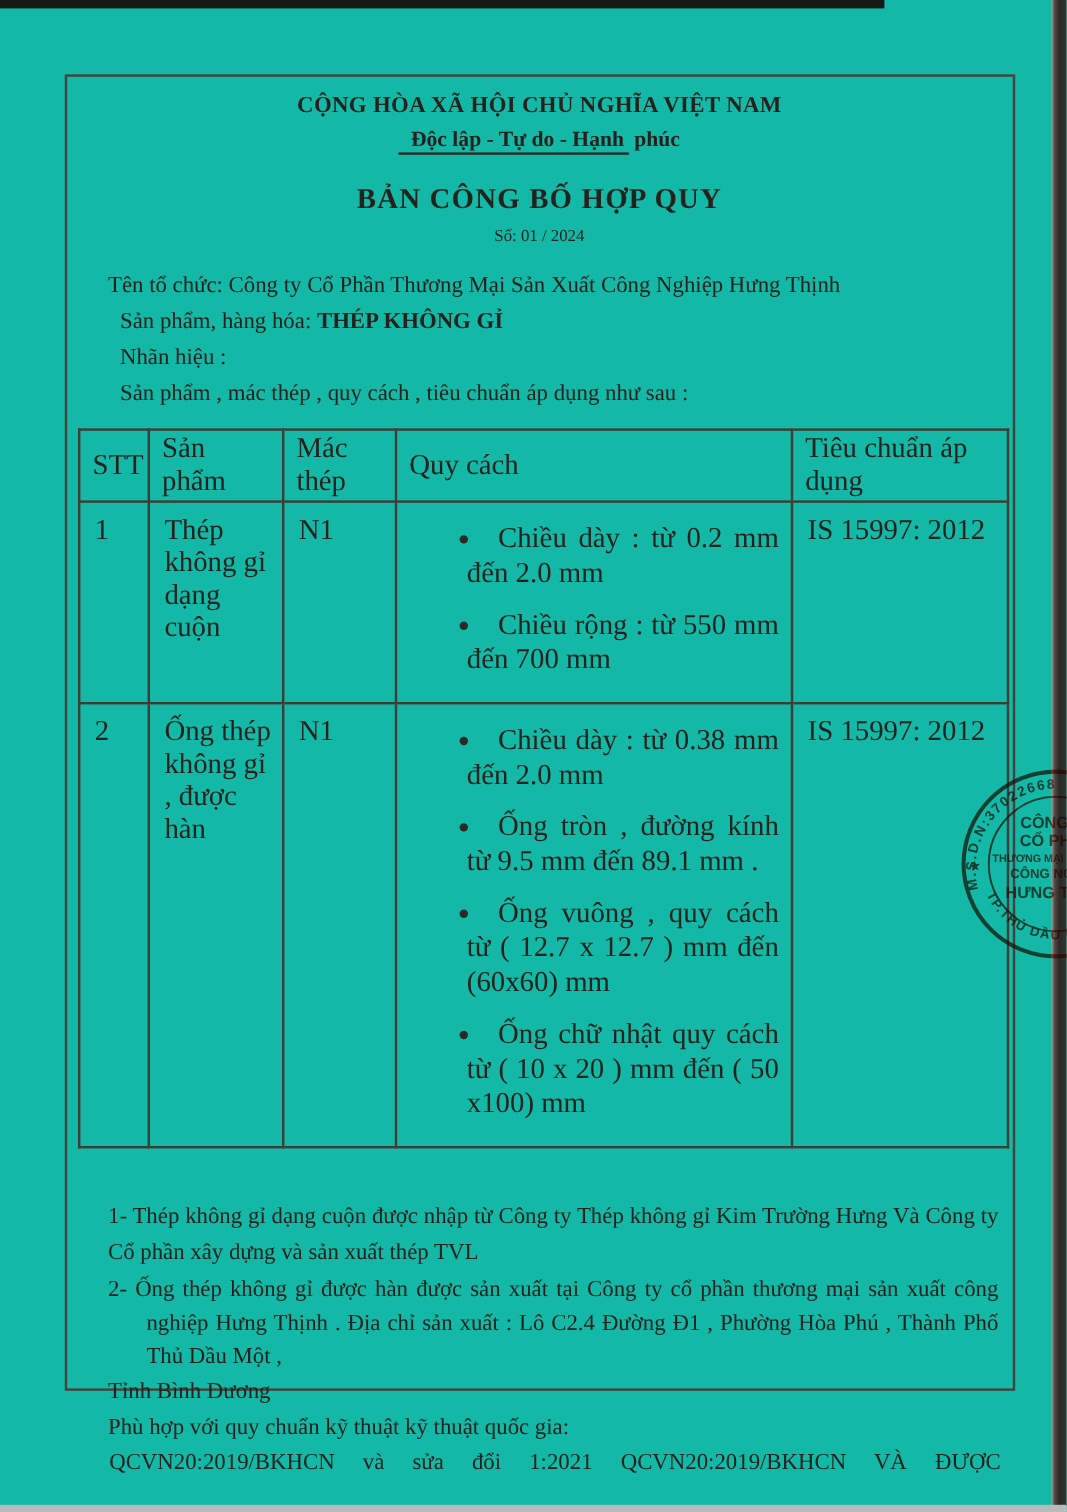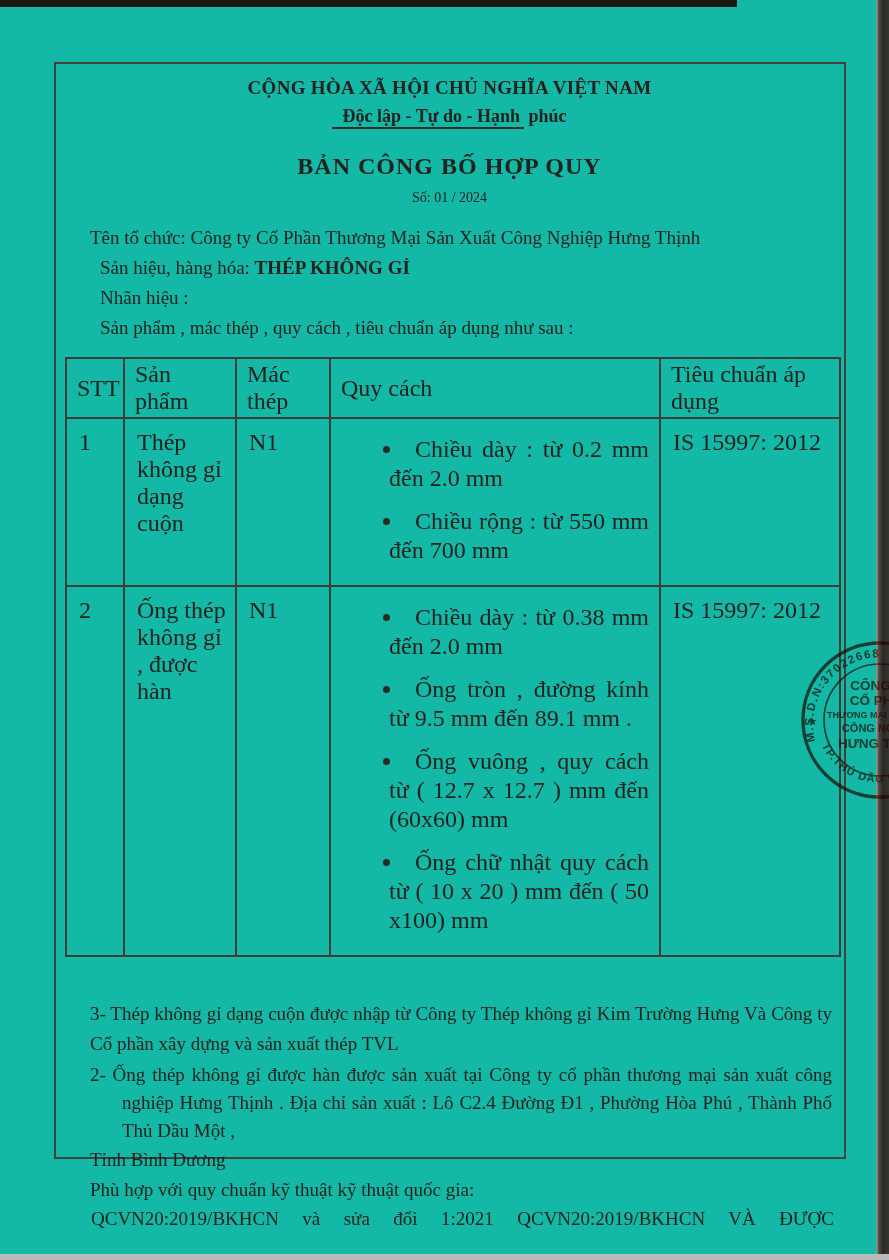--- a/index.html
+++ b/index.html
@@ -106,21 +106,21 @@
     </div>
 
     <div class="center doc-title">BẢN CÔNG BỐ HỢP QUY</div>
 
     <div class="center doc-number">Số: 01 / 2024</div>
 
     <div class="body-text indent-a mt12">Tên tổ chức: Công ty Cổ Phần Thương Mại Sản Xuất Công Nghiệp Hưng Thịnh</div>
 
 
 
-    <div class="body-text indent-b"><span>Sản hiệu, hàng hóa: </span><span class="bold">THÉP KHÔNG GỈ</span></div>
+    <div class="body-text indent-b"><span>Sản phẩm, hàng hóa: </span><span class="bold">THÉP KHÔNG GỈ</span></div>
 
     <div class="body-text indent-b">Nhãn hiệu :</div>
 
     <div class="body-text indent-b">Sản phẩm , mác thép , quy cách , tiêu chuẩn áp dụng như sau :</div>
 
     <table class="spec">
       <colgroup>
         <col style="width:58px">
           <col style="width:112px">
           <col style="width:94px">
@@ -158,21 +158,21 @@
             <li>Ống vuông , quy cách từ ( 12.7 x 12.7 ) mm đến (60x60) mm</li>
             <li>Ống chữ nhật quy cách từ ( 10 x 20 ) mm đến ( 50 x100) mm</li>
           </ul>
         </td>
         <td class="cell">IS 15997: 2012</td>
       </tr>
     </tbody>
       </table>
 
     <div class="notes">
-      <div class="note-p indent-a">3- Thép không gỉ dạng cuộn được nhập từ Công ty Thép không gỉ Kim Trường Hưng Và Công ty Cổ phần xây dựng và sản xuất thép TVL</div>
+      <div class="note-p indent-a">1- Thép không gỉ dạng cuộn được nhập từ Công ty Thép không gỉ Kim Trường Hưng Và Công ty Cổ phần xây dựng và sản xuất thép TVL</div>
       <div class="note-p indent-a hang" style="margin-top:2px">2- Ống thép không gỉ được hàn được sản xuất tại Công ty cổ phần thương mại sản xuất công nghiệp Hưng Thịnh . Địa chỉ sản xuất : Lô C2.4 Đường Đ1 , Phường Hòa Phú , Thành Phố Thủ Dầu Một ,</div>
       <div class="note-p indent-a">Tỉnh Bình Dương</div>
       <div class="note-p indent-a">Phù hợp với quy chuẩn kỹ thuật kỹ thuật quốc gia:</div>
       <div class="conf-line1">QCVN20:2019/BKHCN và sửa đổi 1:2021 QCVN20:2019/BKHCN VÀ ĐƯỢC</div>
 
     </div>
 
   </div>
 
   <div class="stamp-wrap">

